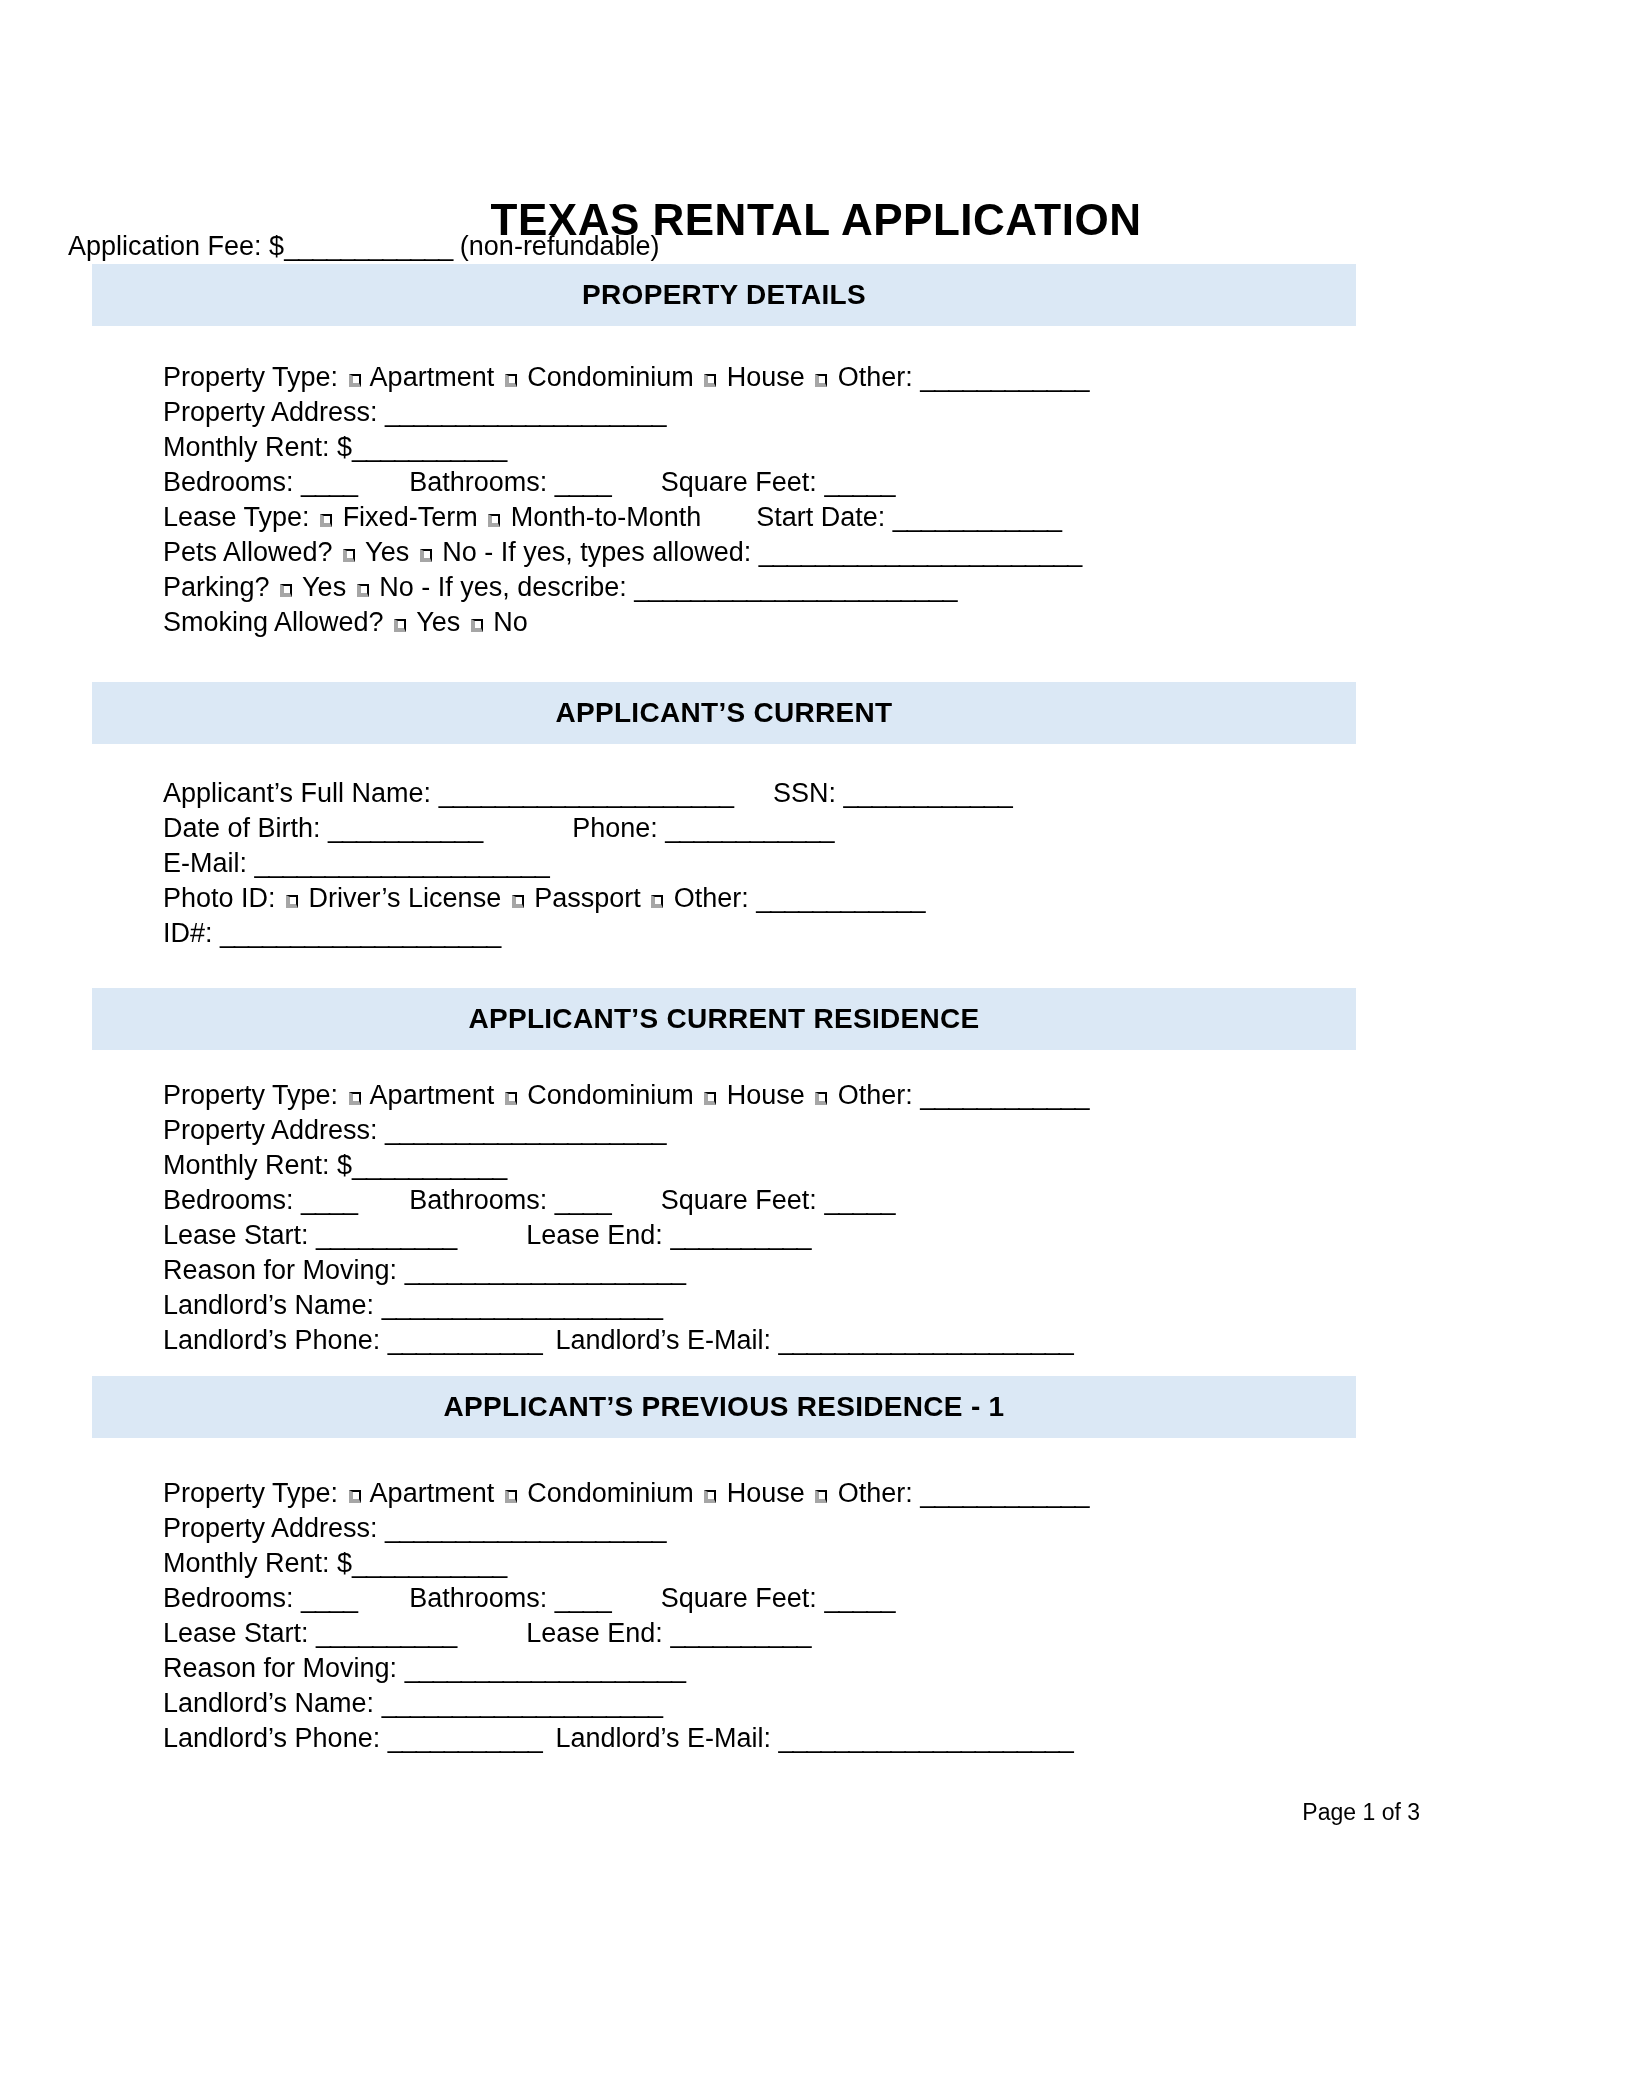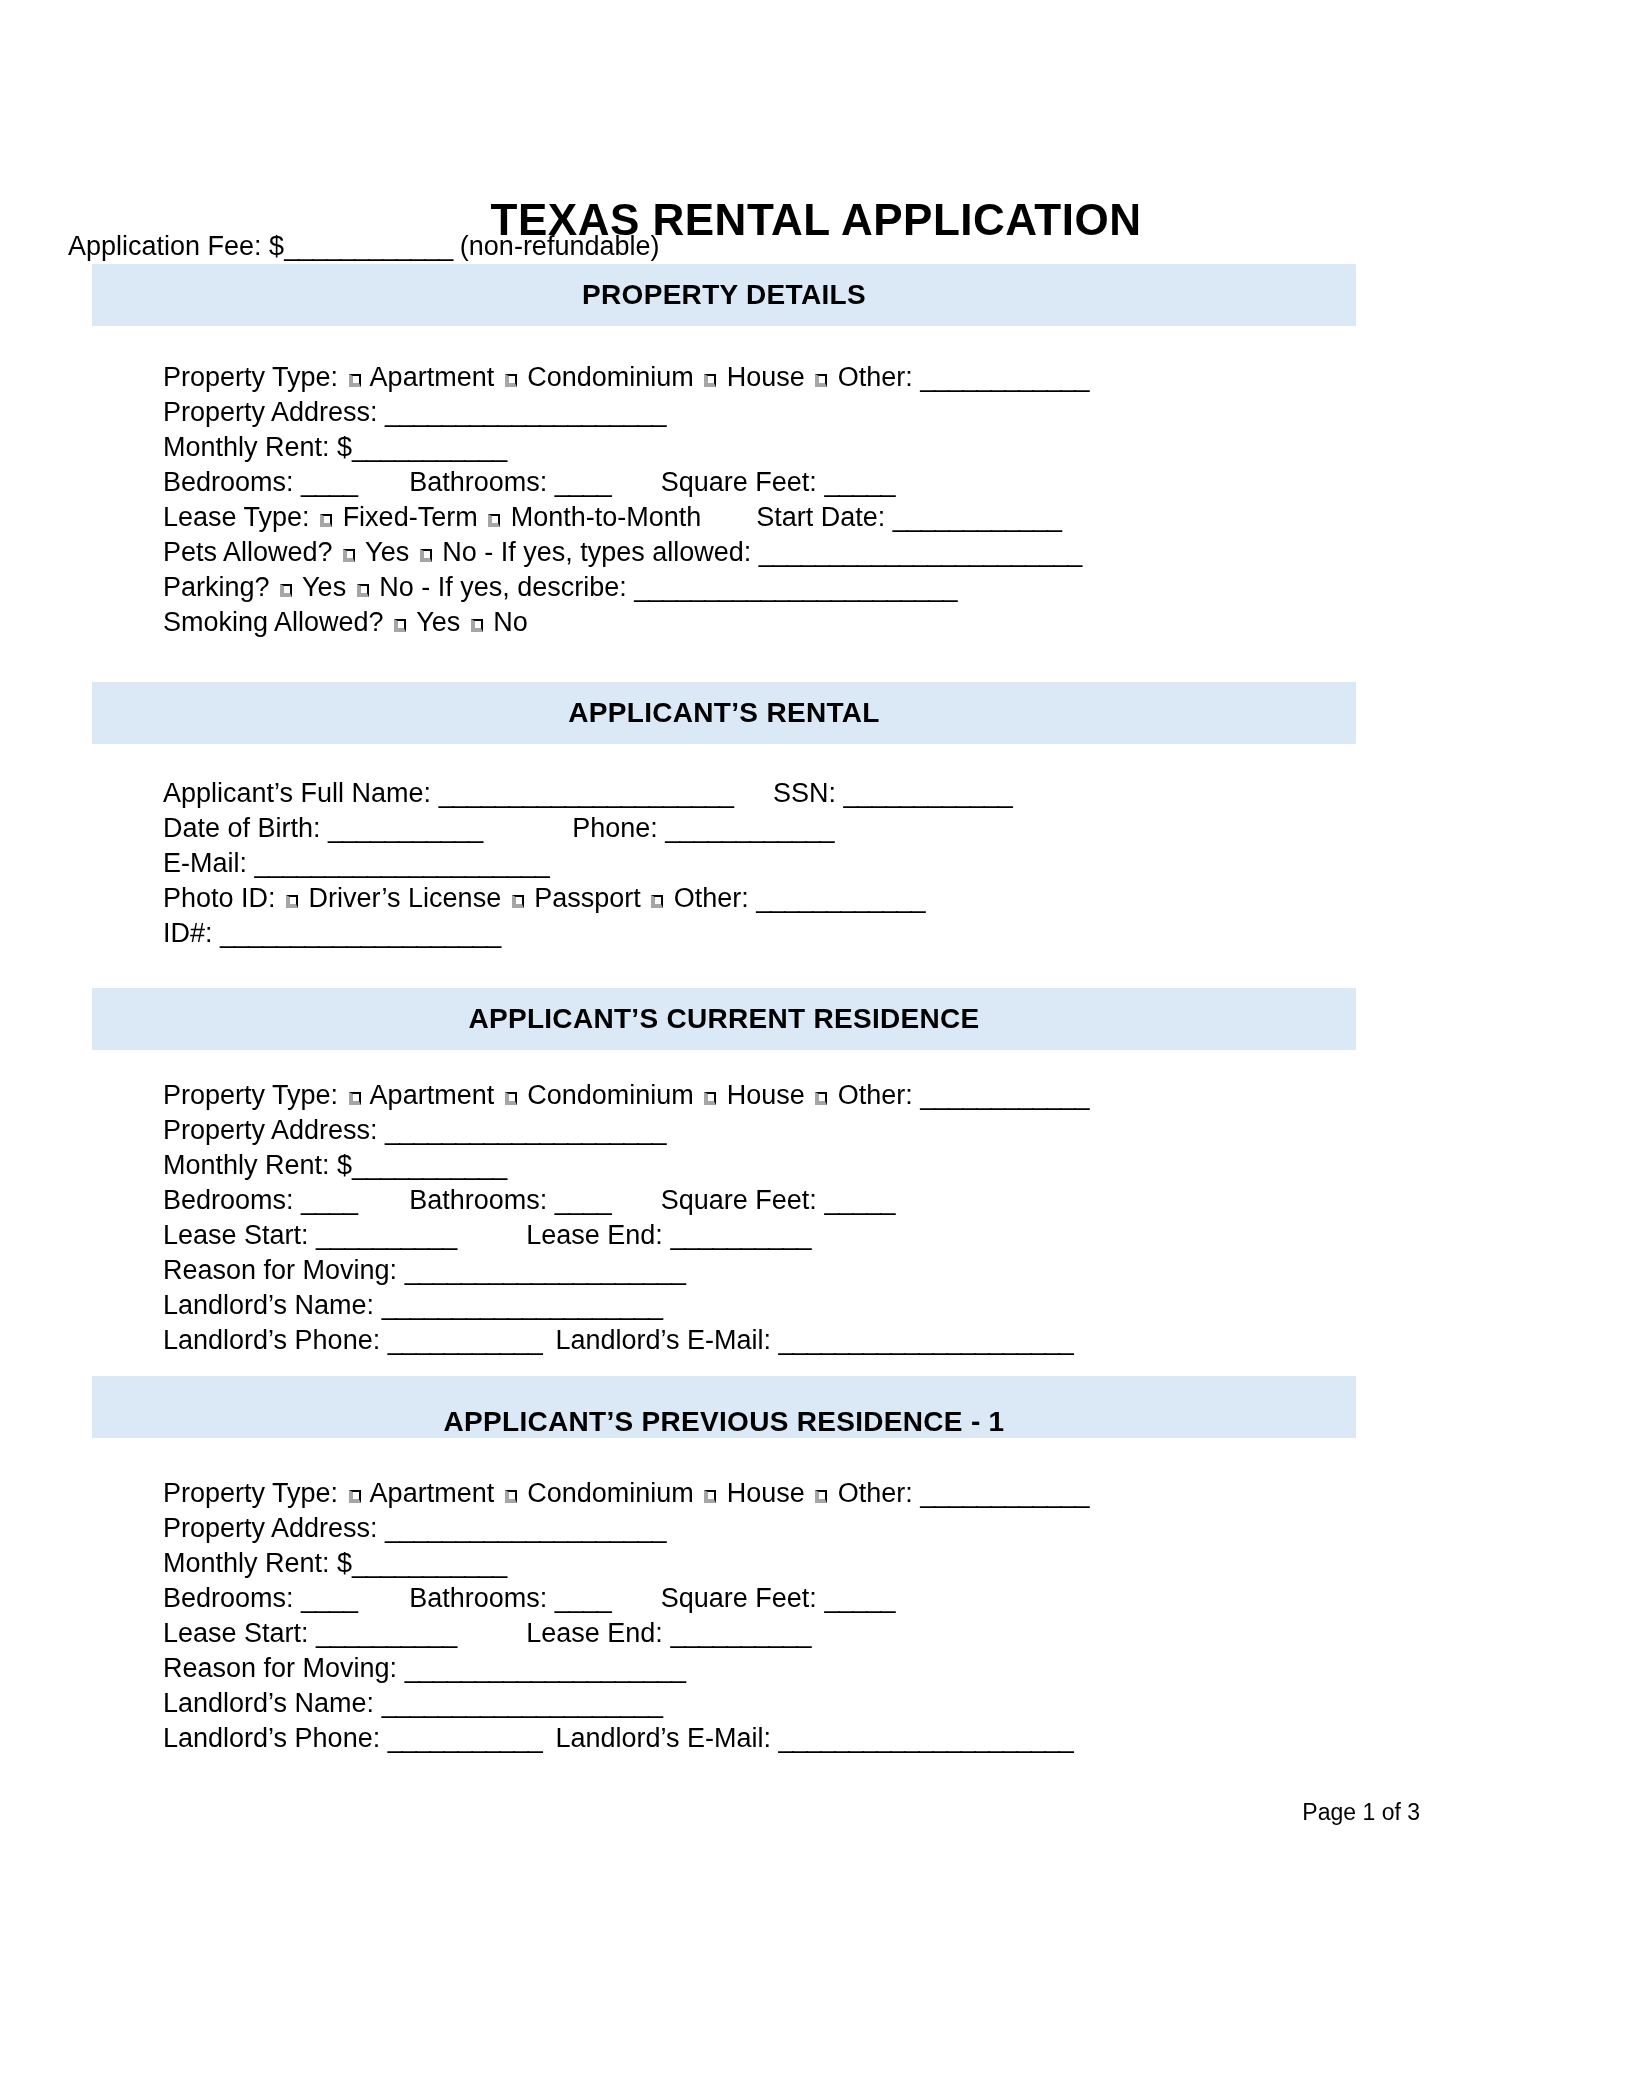--- a/index.html
+++ b/index.html
@@ -24,21 +24,21 @@
   }
   .band{
     margin-left:92px;width:1264px;height:62px;background:var(--band);
     display:flex;align-items:center;justify-content:center;
   }
   .band span{font-size:28px;font-weight:bold;letter-spacing:0.3px;}
   .rows{padding-left:163px;}
   .row{font-size:27px;line-height:35px;height:35px;white-space:nowrap;}
   .m-band2{margin-top:42px;}
   .m-band3{margin-top:37px;}
-  .m-band4{margin-top:18px;align-items:flex-end;}
+  .m-band4{margin-top:18px;}
   .m-rows1{margin-top:34px;}
   .m-rows2{margin-top:32px;}
   .m-rows3{margin-top:28px;}
   .m-rows4{margin-top:38px;}
   .cb{
     display:inline-block;width:12px;height:13px;background:#fff;
     border-top:2px solid #000;border-right:2px solid #000;
     border-left:4px solid var(--cbshadow);border-bottom:4px solid var(--cbshadow);
     vertical-align:-1px;margin:0 3px;
   }
@@ -78,21 +78,21 @@
         <div class="row"><span class="lbl">Property Type: </span><span class="cb"></span><span class="lbl"> Apartment </span><span class="cb"></span><span class="lbl"> Condominium </span><span class="cb"></span><span class="lbl"> House </span><span class="cb"></span><span class="lbl"> Other: </span><span class="blank">____________</span></div>
         <div class="row"><span class="lbl">Property Address: </span><span class="blank">____________________</span></div>
         <div class="row"><span class="lbl">Monthly Rent: $</span><span class="blank">___________</span></div>
         <div class="row"><span class="lbl">Bedrooms: </span><span class="blank">____</span><span class="gap" style="width: 52px;"></span><span class="lbl">Bathrooms: </span><span class="blank">____</span><span class="gap" style="width: 50px;"></span><span class="lbl">Square Feet: </span><span class="blank">_____</span></div>
         <div class="row"><span class="lbl">Lease Type: </span><span class="cb"></span><span class="lbl"> Fixed-Term </span><span class="cb"></span><span class="lbl"> Month-to-Month</span><span class="gap" style="width: 55px;"></span><span class="lbl">Start Date: </span><span class="blank">____________</span></div>
         <div class="row"><span class="lbl">Pets Allowed? </span><span class="cb"></span><span class="lbl"> Yes </span><span class="cb"></span><span class="lbl"> No - If yes, types allowed: </span><span class="blank">_______________________</span></div>
         <div class="row"><span class="lbl">Parking? </span><span class="cb"></span><span class="lbl"> Yes </span><span class="cb"></span><span class="lbl"> No - If yes, describe: </span><span class="blank">_______________________</span></div>
         <div class="row"><span class="lbl">Smoking Allowed? </span><span class="cb"></span><span class="lbl"> Yes </span><span class="cb"></span><span class="lbl"> No</span></div>
       </div>
       <div class="band m-band2">
-        <span>APPLICANT’S RENTAL</span>
+        <span>APPLICANT’S CURRENT</span>
       </div>
       <div class="rows m-rows2">
         <div class="row"><span class="lbl">Applicant’s Full Name: </span><span class="blank">_____________________</span><span class="gap" style="width: 40px;"></span><span class="lbl">SSN: </span><span class="blank">____________</span></div>
         <div class="row"><span class="lbl">Date of Birth: </span><span class="blank">___________</span><span class="gap" style="width: 90px;"></span><span class="lbl">Phone: </span><span class="blank">____________</span></div>
         <div class="row"><span class="lbl">E-Mail: </span><span class="blank">_____________________</span></div>
         <div class="row"><span class="lbl">Photo ID: </span><span class="cb"></span><span class="lbl"> Driver’s License </span><span class="cb"></span><span class="lbl"> Passport </span><span class="cb"></span><span class="lbl"> Other: </span><span class="blank">____________</span></div>
         <div class="row"><span class="lbl">ID#: </span><span class="blank">____________________</span></div>
       </div>
       <div class="band m-band3">
         <span>APPLICANT’S CURRENT RESIDENCE</span>

